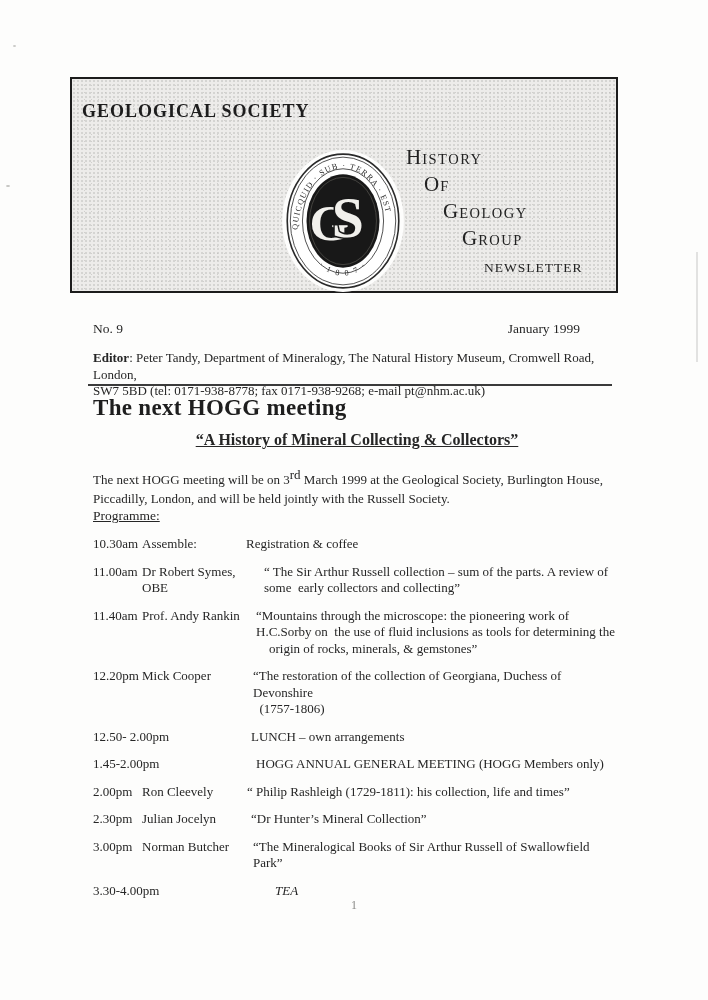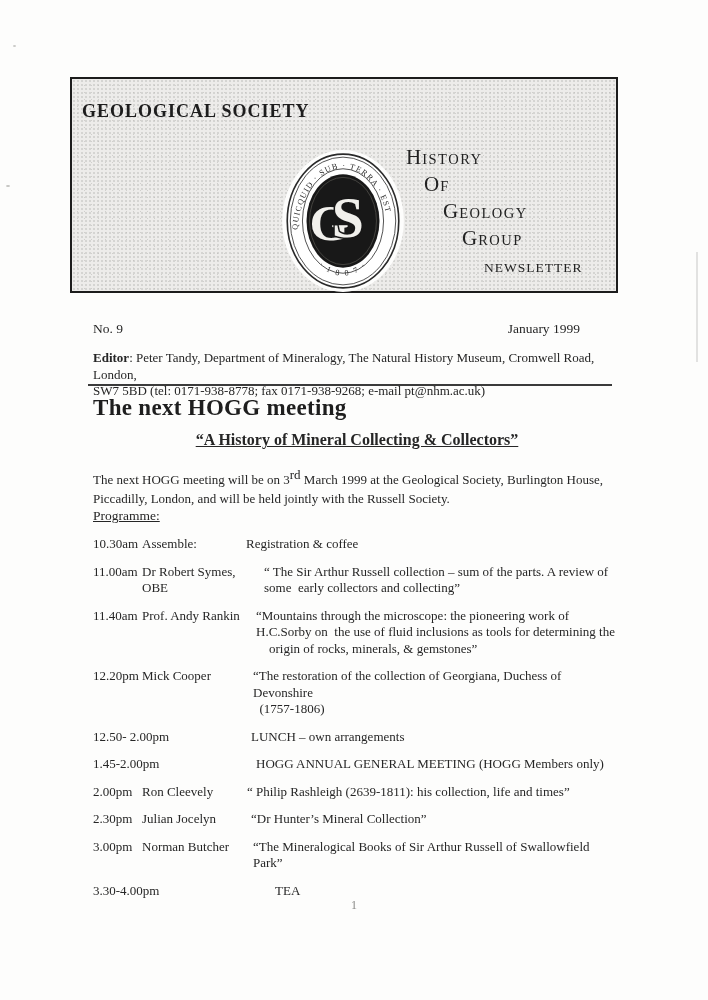--- a/index.html
+++ b/index.html
@@ -212,21 +212,21 @@
 
     <div class="talk" style="padding-left: 13px;">
         <div>HOGG ANNUAL GENERAL MEETING (HOGG Members only)</div>
       </div>
   </div>
 
   <div class="prog-row">
     <span class="time">2.00pm</span>
     <span class="speaker">Ron Cleevely</span>
     <div class="talk" style="padding-left: 4px;">
-        <div>“ Philip Rashleigh (2639-1811): his collection, life and times”</div>
+        <div>“ Philip Rashleigh (1729-1811): his collection, life and times”</div>
       </div>
   </div>
 
   <div class="prog-row">
     <span class="time">2.30pm</span>
     <span class="speaker">Julian Jocelyn</span>
     <div class="talk" style="padding-left: 8px;">
         <div>“Dr Hunter’s Mineral Collection”</div>
       </div>
   </div>
@@ -235,21 +235,21 @@
     <span class="time">3.00pm</span>
     <span class="speaker">Norman Butcher</span>
     <div class="talk" style="padding-left: 10px;">
         <div>“The Mineralogical Books of Sir Arthur Russell of Swallowfield Park”</div>
       </div>
   </div>
 
   <div class="prog-row no-speaker">
     <span class="time">3.30-4.00pm</span>
 
-    <div class="talk" style="padding-left: 32px;">
+    <div class="talk" style="padding-left: 32px; font-style: italic;">
         <div>TEA</div>
       </div>
   </div>
 </div>
 
 <div class="page-number">1</div>
 
 <div class="speck-1"></div>
 <div class="speck-2"></div>
 <div class="scan-edge"></div>

